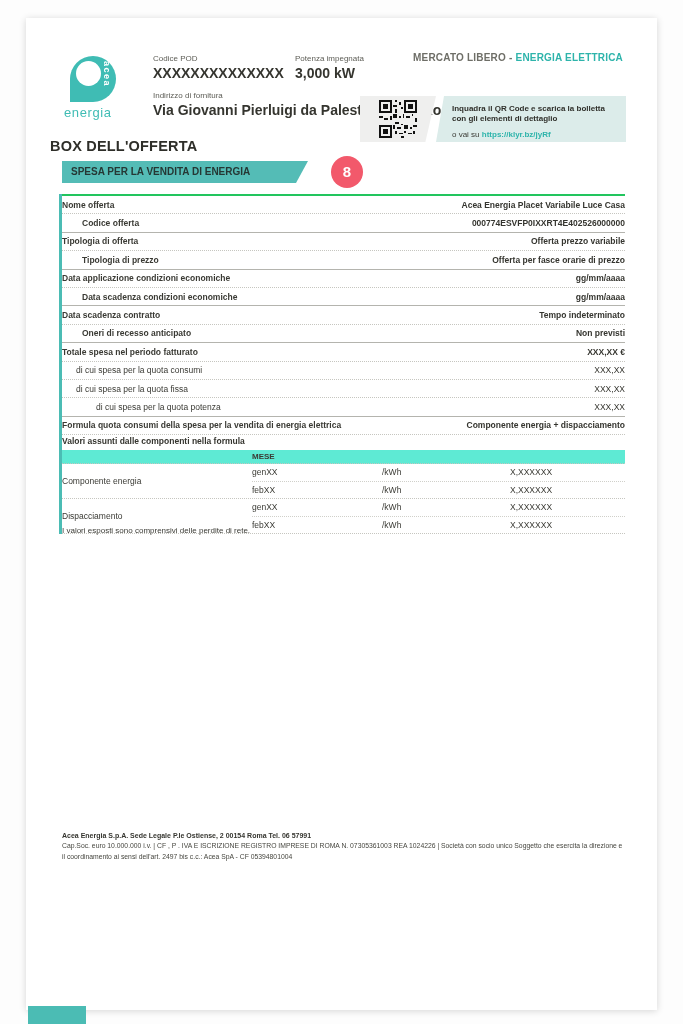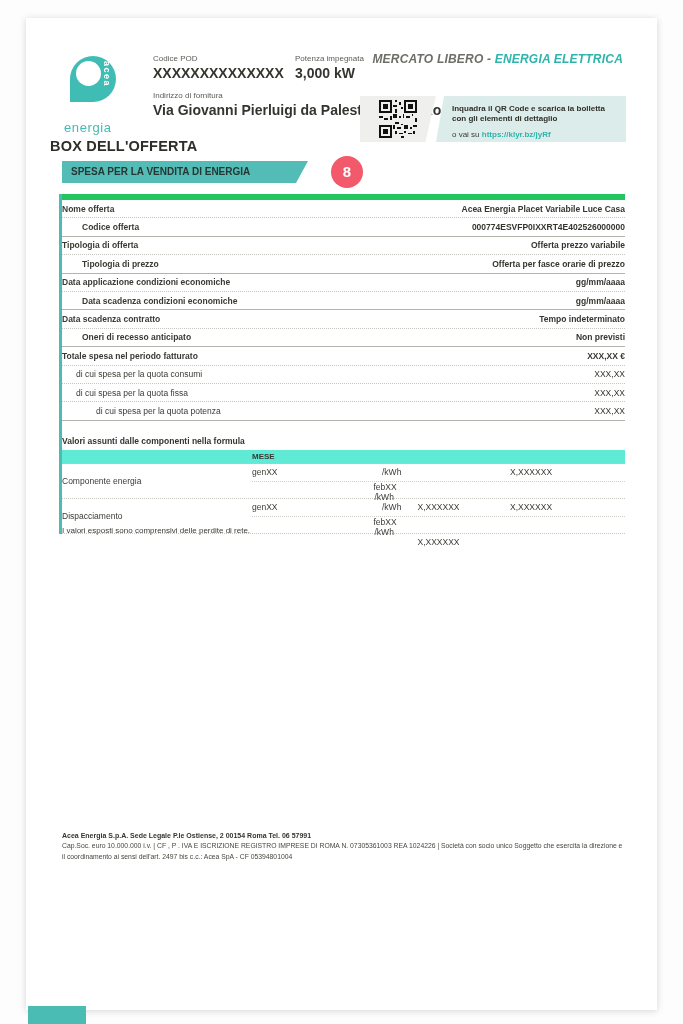--- a/index.html
+++ b/index.html
@@ -12,25 +12,25 @@
     position:absolute;left:26px;top:18px;width:631px;height:992px;
     background:#ffffff;box-shadow:0 1px 7px rgba(0,0,0,.16);
   }
   
   .logo{position:absolute;left:38px;top:38px;width:80px;}
   .logo-drop{position:relative;width:46px;height:46px;margin-left:6px;
     background:#3fbcb4;border-radius:50% 50% 50% 0;}
   .logo-drop .hole{position:absolute;left:6px;top:5px;width:25px;height:25px;border-radius:50%;background:#fff;}
   .logo-drop .vtext{position:absolute;right:4px;top:5px;writing-mode:vertical-rl;
     color:#fff;font-size:9px;font-weight:700;letter-spacing:1.5px;}
-  .logo-sub{color:#3fbcb4;font-size:13px;letter-spacing:.6px;margin-top:18px;}
+  .logo-sub{color:#3fbcb4;font-size:13px;letter-spacing:.6px;margin-top:3px;}
   .hblock{position:absolute;}
   .hlbl{font-size:8px;color:#5c5c55;}
   .hval{font-size:14px;font-weight:700;color:#35352f;margin-top:2px;}
-  .market{position:absolute;right:34px;top:34px;font-size:12px;font-weight:700;letter-spacing:.2px;font-style:italic;}
+  .market{position:absolute;right:34px;top:34px;font-size:10px;font-weight:700;letter-spacing:.2px;}
   .market .gray{color:#6e6e67;}
   .market .teal{color:#2eb4ab;}
   .qr-strip{position:absolute;left:334px;top:46px;width:266px;height:46px;display:flex;margin-top:32px;}
   .qr-gray{width:76px;background:#efefee;clip-path:polygon(0 0,100% 0,86% 100%,0 100%);
     display:flex;align-items:center;justify-content:center;}
   .qr-teal{flex:1;background:#dcecea;clip-path:polygon(8px 0,100% 0,100% 100%,0 100%);
     padding:8px 8px 6px 16px;box-sizing:border-box;}
   .qr-bold{font-size:8px;font-weight:700;color:#2f2f2a;line-height:1.3;margin:0;}
   .qr-line{font-size:8px;color:#3a3a34;margin:5px 0 0 0;}
   .qr-link{color:#2eb4ab;font-weight:700;text-decoration:none;cursor:pointer;}
@@ -38,38 +38,38 @@
   .sec-title{position:absolute;left:24px;top:120px;font-size:14.5px;font-weight:800;
     letter-spacing:.2px;color:#2e2e29;}
   .banner{position:absolute;left:36px;top:143px;width:246px;height:22px;background:#54bcb6;
     clip-path:polygon(0 0,100% 0,calc(100% - 12px) 100%,0 100%);
     font-size:10px;font-weight:700;color:#253734;line-height:22px;padding-left:9px;box-sizing:border-box;}
   .badge{position:absolute;left:305px;top:138px;width:32px;height:32px;border-radius:50%;
     background:#f2596b;color:#fff;font-size:15px;font-weight:700;text-align:center;line-height:32px;
     box-shadow:0 0 0 3px rgba(255,255,255,.9);}
   .side-bar{position:absolute;left:33px;top:176px;width:3px;height:340px;background:#4bbcb4;}
   
-  .offer{position:absolute;left:36px;top:176px;width:563px;border-top:6px solid #22c55e;}
+  .offer{position:absolute;left:36px;top:176px;width:563px;border-top:2px solid #22c55e;}
   .orow{display:flex;justify-content:space-between;align-items:center;height:17.4px;
     font-size:8.5px;border-bottom:1px dotted #c6c6c0;}
   .orow.solid{border-bottom:1px solid #b4b4ae;padding-left:20px;}
   .orow .l{font-weight:600;color:#3a3a34;}
   .orow .v{font-weight:600;color:#35352f;text-align:right;}
   .orow.sub .l{font-weight:400;padding-left:14px;}
   .orow.sub .v{font-weight:400;}
   
   .ftitle{position:absolute;left:36px;top:418px;font-size:8.5px;font-weight:700;color:#35352f;}
   .ftable{position:absolute;left:36px;top:432px;width:563px;}
   .fhead{height:13px;background:#5eead4;position:relative;border-bottom:1px dotted #c6c6c0;}
   .fhead span{position:absolute;left:190px;top:0;font-size:8px;font-weight:700;line-height:13px;color:#3a3a34;}
   .fgroup{display:flex;border-bottom:1px dotted #c6c6c0;}
   .fname{width:190px;display:flex;align-items:center;font-size:8.5px;color:#3a3a34;box-sizing:border-box;}
   .frows{flex:1;}
   .frow{display:flex;align-items:center;height:16.5px;font-size:8.5px;color:#3a3a34;}
-  .frow + .frow{border-top:1px dotted #d0d0ca;flex-direction:column;}
+  .frow + .frow{border-top:1px dotted #d0d0ca;}
   .fmonth{width:130px;}
   .funit{width:128px;}
   .fnote{position:absolute;left:36px;top:508px;font-size:8px;color:#3a3a34;}
   
   .footer{position:absolute;left:36px;top:814px;width:562px;}
   .f1{font-size:7px;font-weight:700;color:#35352f;margin:0 0 2px 0;}
   .f2{font-size:6.8px;color:#46463f;line-height:1.55;margin:0;}
   .corner-bar{position:absolute;left:28px;top:1006px;width:58px;height:18px;background:#4bbcb4;}
 </style>
 </head>
@@ -203,20 +203,24 @@
         <span class="v">XXX,XX</span>
       </div>
     <div class="orow sub">
         <span class="l">di cui spesa per la quota fissa</span>
         <span class="v">XXX,XX</span>
       </div>
     <div class="orow sub solid">
         <span class="l">di cui spesa per la quota potenza</span>
         <span class="v">XXX,XX</span>
       </div>
+    <div class="orow">
+        <span class="l">Formula quota consumi della spesa per la vendita di energia elettrica</span>
+        <span class="v">Componente energia + dispacciamento</span>
+      </div>
   </div>
 
   <div class="ftitle">Valori assunti dalle componenti nella formula</div>
   <div class="ftable">
     <div class="fhead">
         <span>MESE</span>
       </div>
 
     <div class="fgroup">
       <div class="fname">Componente energia</div>

